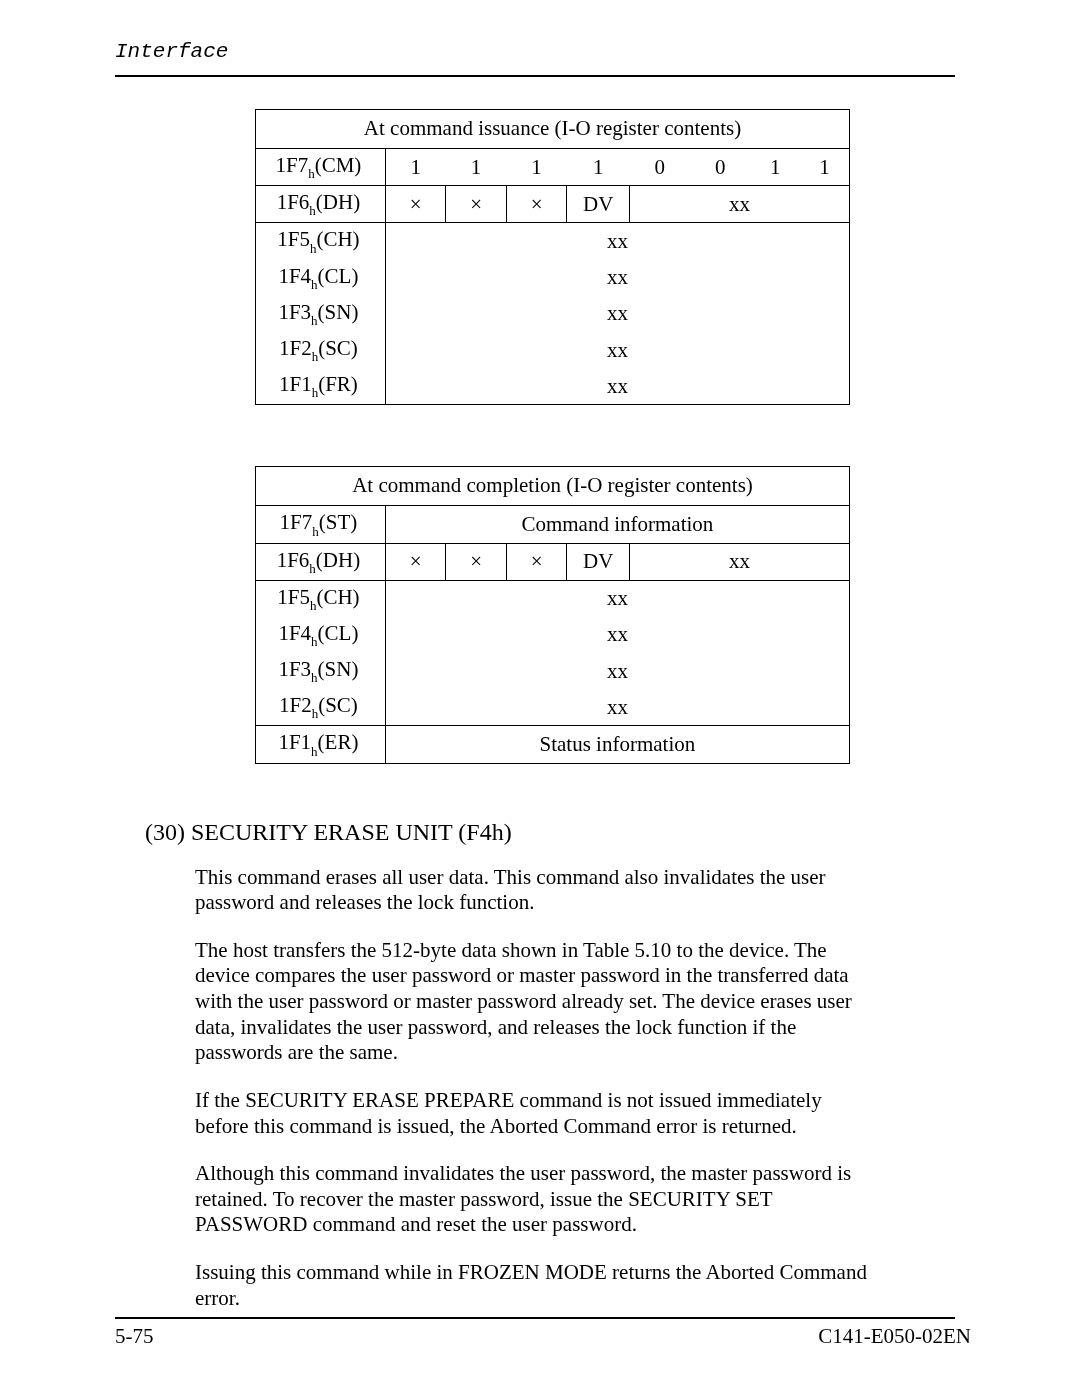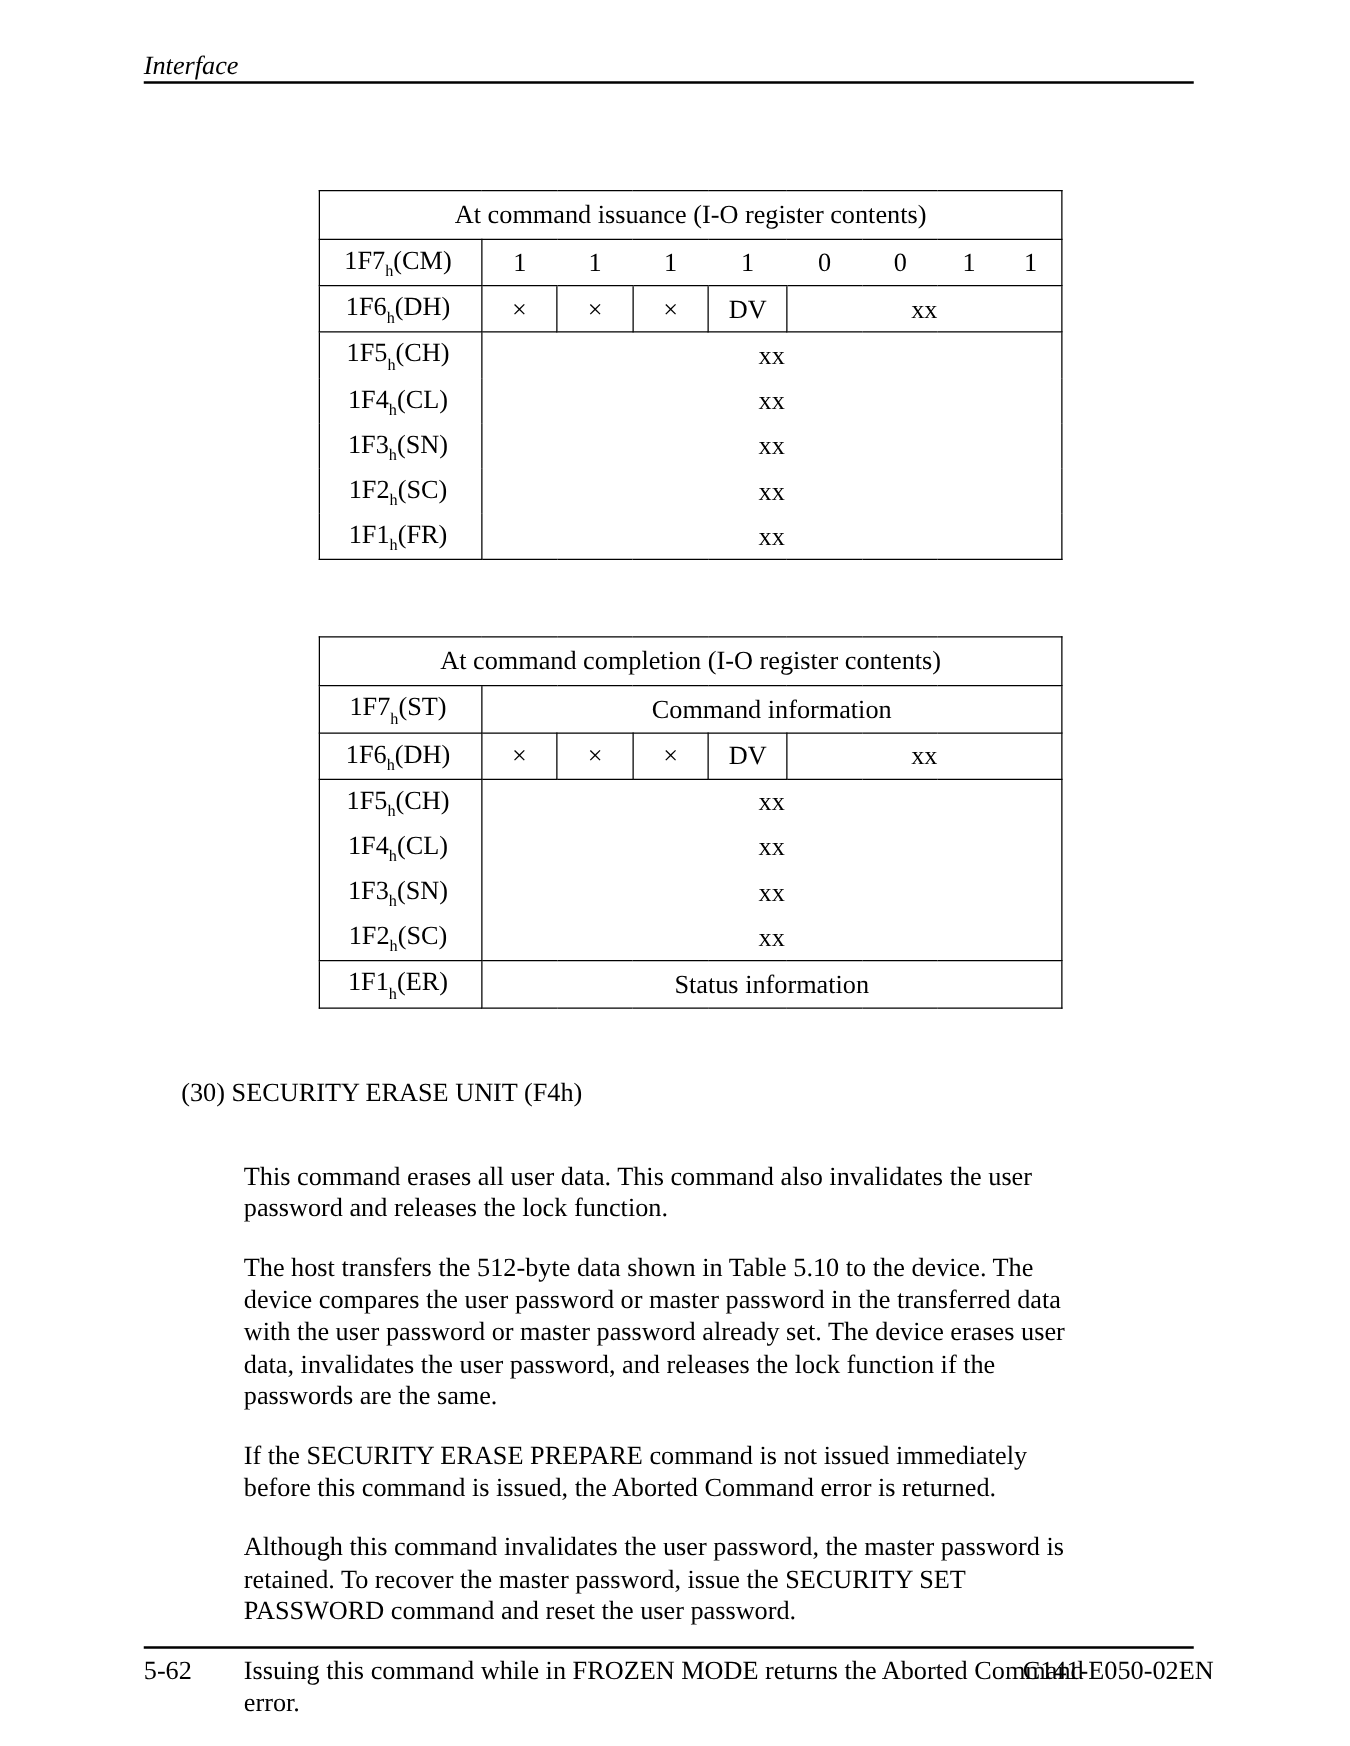--- a/index.html
+++ b/index.html
@@ -20,24 +20,25 @@
   .page-inner {
     position: absolute;
     left: 115px;
     top: 40px;
     width: 840px;
   }
 
   .running-head {
     font-style: italic;
     font-size: 21px;
-    padding-bottom: 0;
+    padding-bottom: 12px;
     border-bottom: 2px solid #000;
     border-top: 0;
-    margin-bottom: 85px;
+    margin-bottom: 32px;
+    font-family: Liberation Mono, monospace;
   }
 
   
   .reg-table-wrap {
     margin-left: 140px;   
     width: 595px;
     margin-top: 21px;
   }
 
   table.reg {
@@ -86,23 +87,23 @@
   .bt { border-top: 1.5px solid #000; }
   .bb { border-bottom: 1.5px solid #000; }
   .br { border-right: 1.5px solid #000; }
 
   
   .gap { height: 40px; }
 
   
   .section-title {
     margin-top: 55px;
-    margin-bottom: 42px;
+    margin-bottom: 19px;
     margin-left: 30px;
-    font-size: 21px;
+    font-size: 24px;
   }
 
   .body-para {
     margin-left: 80px;
     width: 680px;
     margin-bottom: 22px;
     line-height: 1.22;
     text-align: left;
   }
 
@@ -299,14 +300,14 @@
 
   <div class="body-para">This command erases all user data.  This command also invalidates the user password and releases the lock function.</div>
   <div class="body-para">The host transfers the 512-byte data shown in Table 5.10 to the device.  The device compares the user password or master password in the transferred data with the user password or master password already set.  The device erases user data, invalidates the user password, and releases the lock function if the passwords are the same.</div>
   <div class="body-para">If the SECURITY ERASE PREPARE command is not issued immediately before this command is issued, the Aborted Command error is returned.</div>
   <div class="body-para">Although this command invalidates the user password, the master password is retained.  To recover the master password, issue the SECURITY SET PASSWORD command and reset the user password.</div>
   <div class="body-para">Issuing this command while in FROZEN MODE returns the Aborted Command error.</div>
 
 </div>
 
 <div class="footer-rule"></div>
-<div class="footer-left">5-62</div>
+<div class="footer-left">5-75</div>
 <div class="footer-right">C141-E050-02EN</div>
 
 </body></html>

